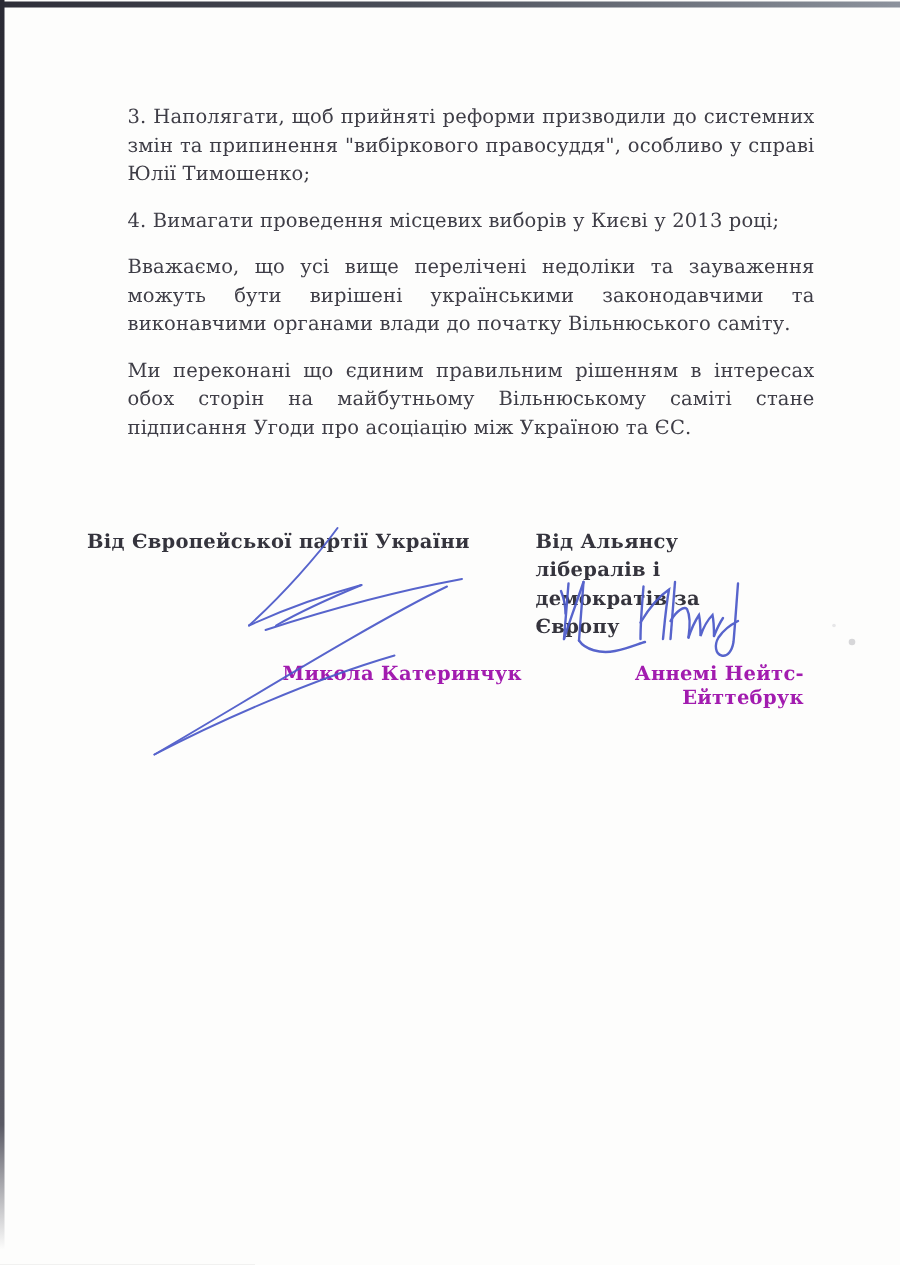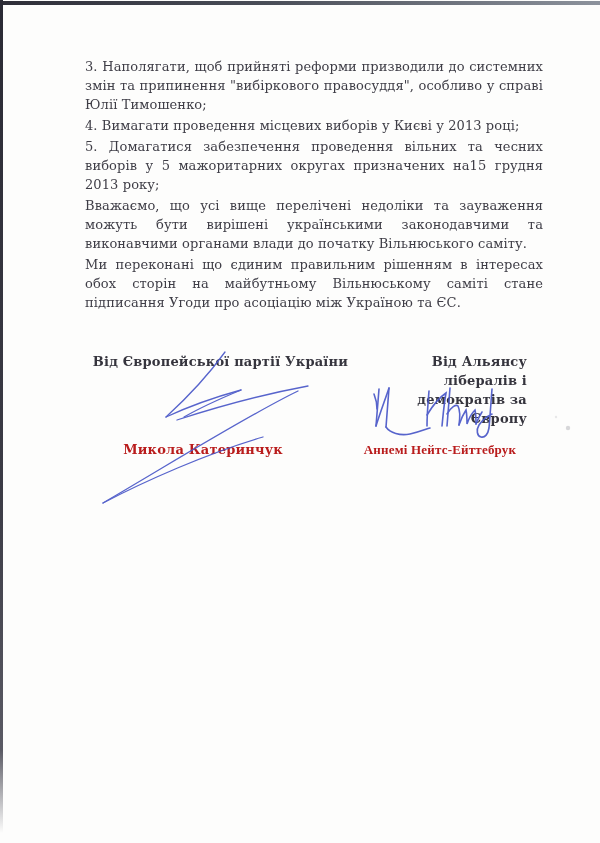--- a/index.html
+++ b/index.html
@@ -35,66 +35,65 @@
     top: 57px;
     left: 85px;
     width: 458px;
     color: #3e3d46;
     font-size: 13px;
     line-height: 19px;
     letter-spacing: 0.1px;
     text-align: justify;
   }
   .para {
-    margin: 0 0 2px 0;
+    margin: 12px 0 2px 0;
   }
   
   .sig-org {
     position: absolute;
     font-weight: bold;
     color: #35343d;
     font-size: 13px;
     line-height: 19px;
-    text-align: right;
+    text-align: left;
     letter-spacing: 0.2px;
   }
   .sig-org-left  { top: 352px; left: 58px;  width: 290px; }
   .sig-org-right { top: 352px; left: 357px; width: 170px; }
   .sig-name {
     position: absolute;
     font-weight: bold;
-    color: #b91c1c;
+    color: #a21caf;
     font-size: 13px;
     line-height: 16px;
-    text-align: center;
+    text-align: right;
     letter-spacing: 0.2px;
   }
   .sig-name-left  { top: 442px; left: 58px;  width: 290px; }
-  .sig-name-right { top: 442px; left: 344px; width: 192px; font-family: Liberation Serif, serif; }
+  .sig-name-right { top: 442px; left: 344px; width: 192px; }
   
   .ink-overlay {
     position: absolute;
     top: 0; left: 0;
     width: 600px;
     height: 843px;
     pointer-events: none;
   }
 </style>
 </head>
 <body>
 
 <div class="page">
 
   <div class="scan-edge-top"></div>
   <div class="scan-edge-left"></div>
 
   <div class="content">
     <p class="para">3.  Наполягати, щоб прийняті реформи призводили до системних змін та припинення "вибіркового правосуддя", особливо у справі Юлії Тимошенко;</p>
     <p class="para">4. Вимагати проведення місцевих виборів у Києві у 2013 році;</p>
-    <p class="para">5.  Домагатися забезпечення проведення вільних та чесних виборів у 5 мажоритарних округах призначених на15 грудня 2013 року;</p>
     <p class="para">Вважаємо, що усі вище перелічені недоліки та зауваження можуть бути вирішені українськими законодавчими та виконавчими органами влади до початку Вільнюського саміту.</p>
     <p class="para">Ми переконані що єдиним правильним рішенням в інтересах обох сторін на майбутньому Вільнюському саміті стане підписання Угоди про асоціацію між Україною та ЄС.</p>
   </div>
 
   <div class="sig-org sig-org-left">Від Європейської партії України</div>
 
   <div class="sig-org sig-org-right">Від Альянсу лібералів і демократів за Європу</div>
 
   <div class="sig-name sig-name-left">Микола Катеринчук</div>
 

